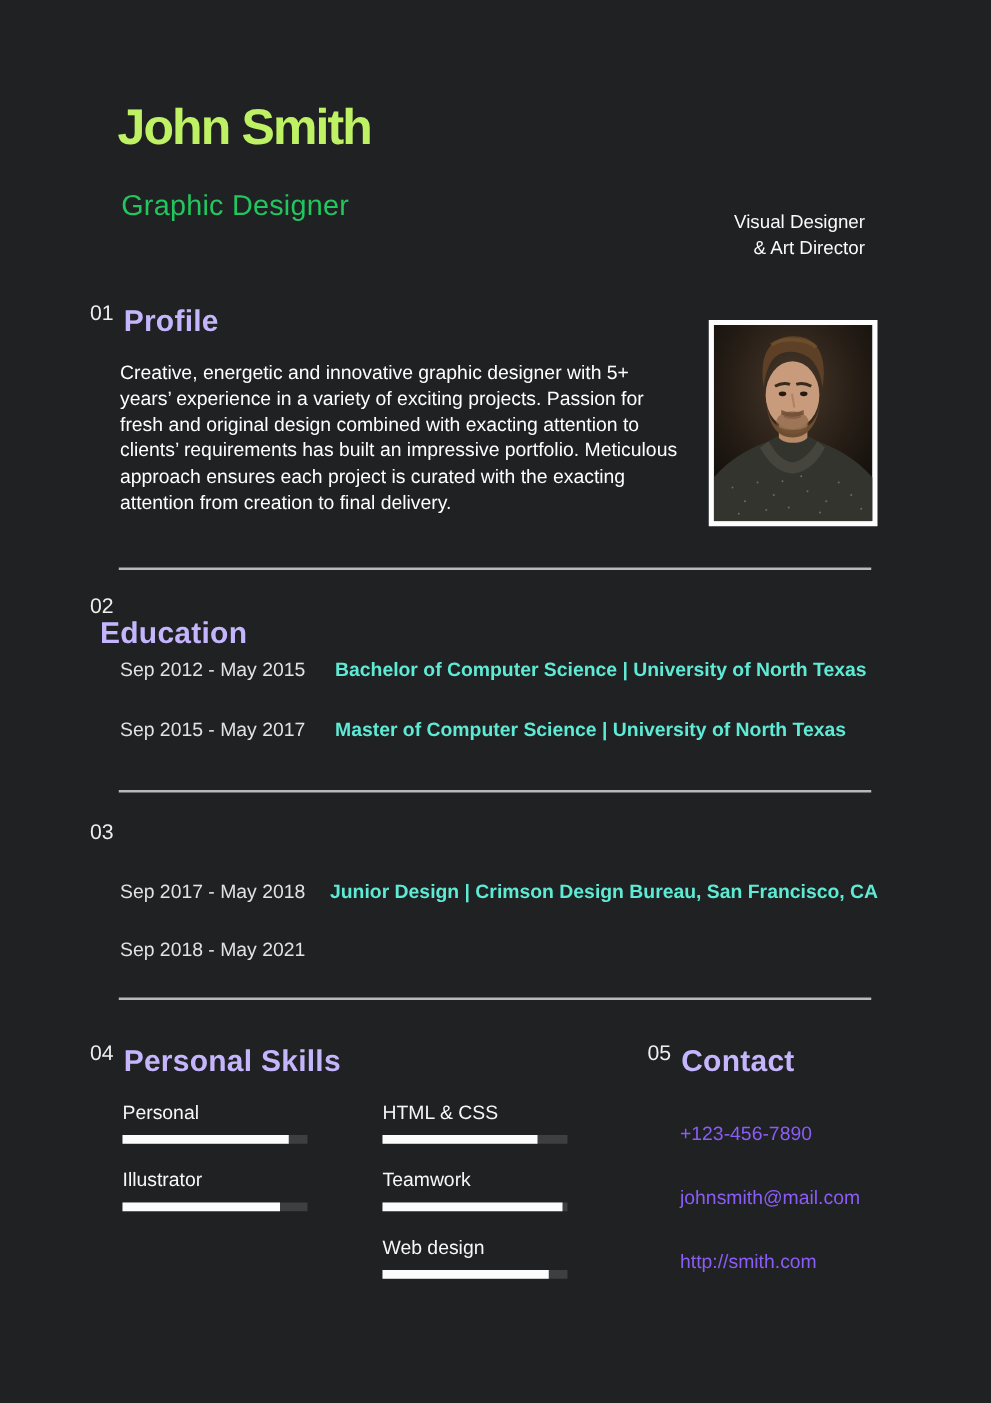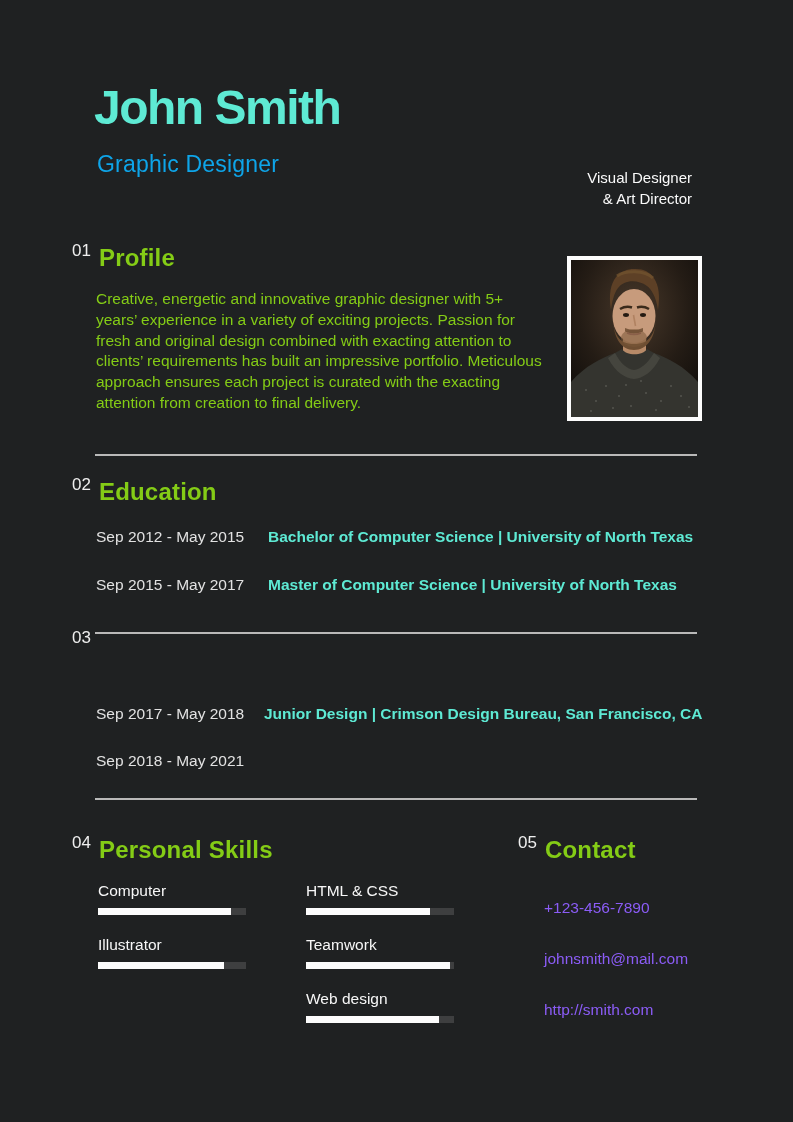--- a/index.html
+++ b/index.html
@@ -10,47 +10,47 @@
     color: #ffffff;
     font-family: "Liberation Sans", sans-serif;
     position: relative;
     overflow: hidden;
   }
   .abs { position: absolute; }
 
   
   .name {
     left: 94px; top: 80px;
-    font-size: 48px; font-weight: 700; letter-spacing: -1.5px;
-    color: #5eead4;
+    font-size: 40px; font-weight: 700; letter-spacing: -1.5px;
+    color: #bef264;
   }
   .subtitle {
     left: 97px; top: 151px;
-    font-size: 23px; font-weight: 400; color: #0ea5e9; letter-spacing: 0.2px;
+    font-size: 23px; font-weight: 400; color: #22c55e; letter-spacing: 0.2px;
   }
   .tagline {
     right: 101px; top: 167px;
     font-size: 15px; line-height: 21px; text-align: right; color: #fafafa;
   }
 
   
   .section-head { display: flex; align-items: flex-start; }
   .sec-num { font-size: 17px; color: #eeeeee; line-height: 14px; margin-top: 1px; }
-  .sec-title { font-size: 24px; font-weight: 700; line-height: 24px; margin-left: 8px; margin-top: 3px; letter-spacing: 0.2px; color: #84cc16; }
+  .sec-title { font-size: 24px; font-weight: 700; line-height: 24px; margin-left: 8px; margin-top: 3px; letter-spacing: 0.2px; color: #c4b5fd; }
 
   .head-profile    { left: 72px;  top: 243px; }
-  .head-education  { left: 72px;  top: 477px; }
-  .head-experience { left: 72px;  top: 630px; }
+  .head-education  { left: 72px;  top: 477px; flex-direction: column; }
+  .head-experience { left: 72px;  top: 658px; }
   .head-skills     { left: 72px;  top: 835px; }
   .head-contact    { left: 518px; top: 835px; }
 
   
   .profile-body {
     left: 96px; top: 289px; width: 448px;
-    font-size: 15.5px; line-height: 20.8px; color: #84cc16;
+    font-size: 15.5px; line-height: 20.8px; color: #ffffff;
   }
   .photo {
     left: 567px; top: 256px; width: 135px; height: 165px;
     background: #fdfdfd; padding: 4px;
   }
   .photo svg { display: block; }
 
   
   .divider { left: 95px; width: 602px; height: 2px; background: #b9b9b9; }
   .divider-1 { top: 454px; }
@@ -179,21 +179,21 @@
 
 <div class="abs divider divider-3"></div>
 
 <div class="abs section-head head-skills">
   <span class="sec-num">04</span>
   <span class="sec-title">Personal Skills</span>
 </div>
 
 <div class="abs skill-col skill-col-left">
   <div class="skill-item">
-    <div class="skill-label">Computer</div>
+    <div class="skill-label">Personal</div>
     <div class="bar">
         <div class="bar-fill" style="width: 90%;"></div>
       </div>
   </div>
   <div class="skill-item">
     <div class="skill-label">Illustrator</div>
     <div class="bar">
         <div class="bar-fill" style="width: 85%;"></div>
       </div>
   </div>

